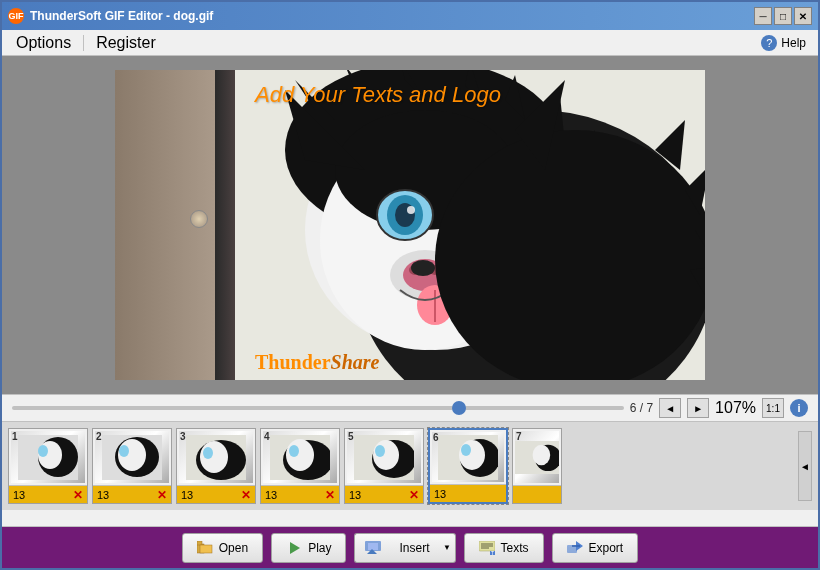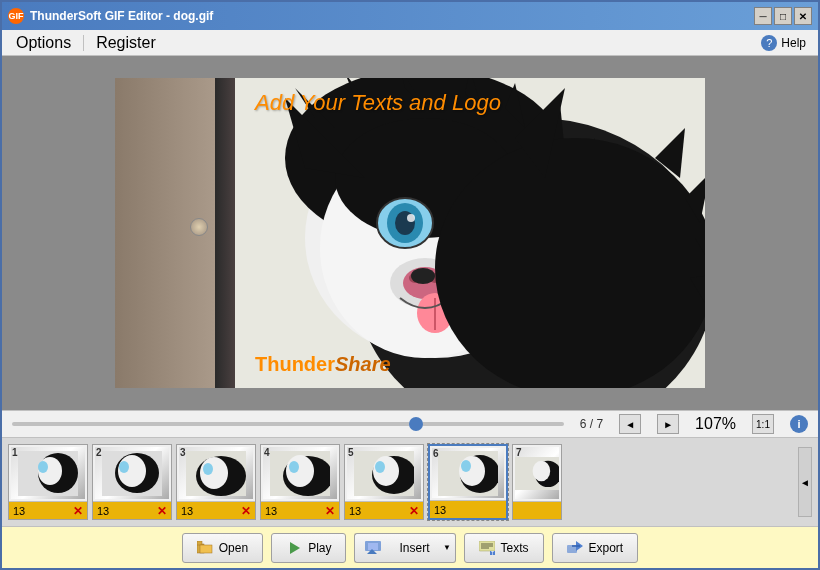--- a/index.html
+++ b/index.html
@@ -107,35 +107,36 @@
       top: 12px;
       left: 140px;
       color: #ff8c00;
       font-size: 22px;
       font-weight: normal;
       font-style: italic;
       text-shadow: 1px 1px 2px rgba(0,0,0,0.3);
     }
     .watermark-bottom {
       position: absolute;
-      bottom: 12px;
+      bottom: 6px;
       left: 140px;
       color: #ff8c00;
       font-size: 18px;
       font-weight: bold;
+      font-family: Liberation Serif, serif;
     }
     .playback-bar {
       background: #f0f0f0;
       border-top: 1px solid #c0c0c0;
       border-bottom: 1px solid #c0c0c0;
       height: 28px;
       display: flex;
       align-items: center;
       padding: 0 10px;
-      gap: 16px;
+      gap: 6px;
     }
     .seek-bar {
       flex: 1;
       height: 4px;
       background: #c0c0c0;
       border-radius: 2px;
       position: relative;
     }
     .seek-thumb {
       width: 14px;
@@ -232,28 +233,29 @@
       height: 70px;
       background: #d0d0d0;
       border: 1px solid #b0b0b0;
       display: flex;
       align-items: center;
       justify-content: center;
       cursor: pointer;
       font-size: 10px;
     }
     .bottom-toolbar {
-      background: #fef9c3;
+      background: #701a75;
       border-top: 1px solid #c0c0c0;
       height: 42px;
       display: flex;
       align-items: center;
       justify-content: center;
       gap: 8px;
       padding: 0 10px;
+      margin-top: 16px;
     }
     .tool-btn {
       height: 30px;
       padding: 0 14px;
       background: linear-gradient(to bottom, #f8f8f8, #e0e0e0);
       border: 1px solid #a0a0a0;
       border-radius: 3px;
       cursor: pointer;
       display: flex;
       align-items: center;

